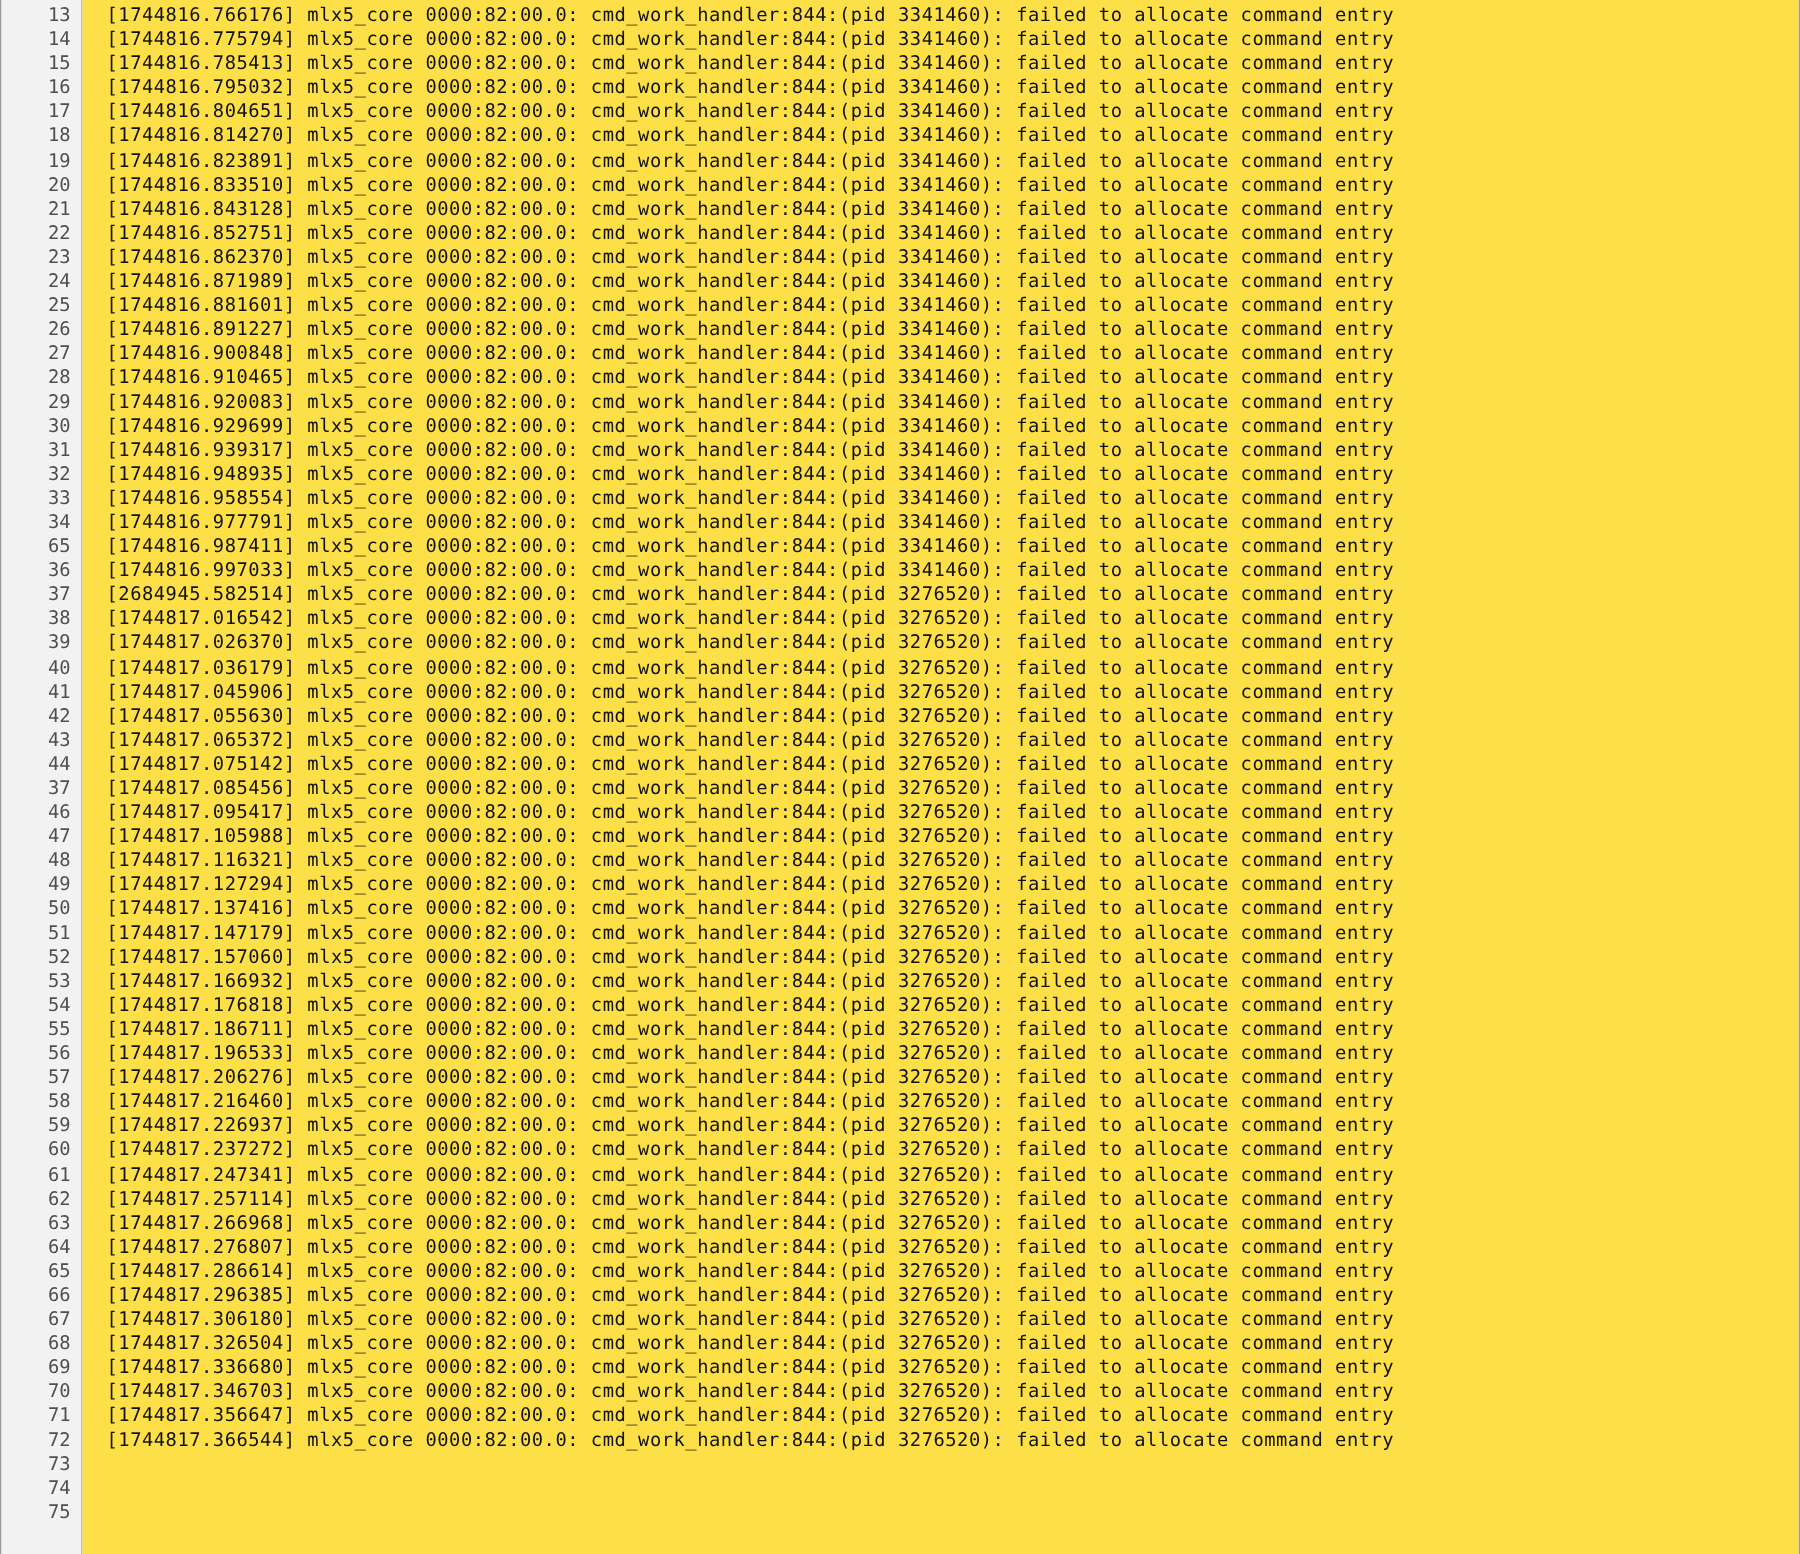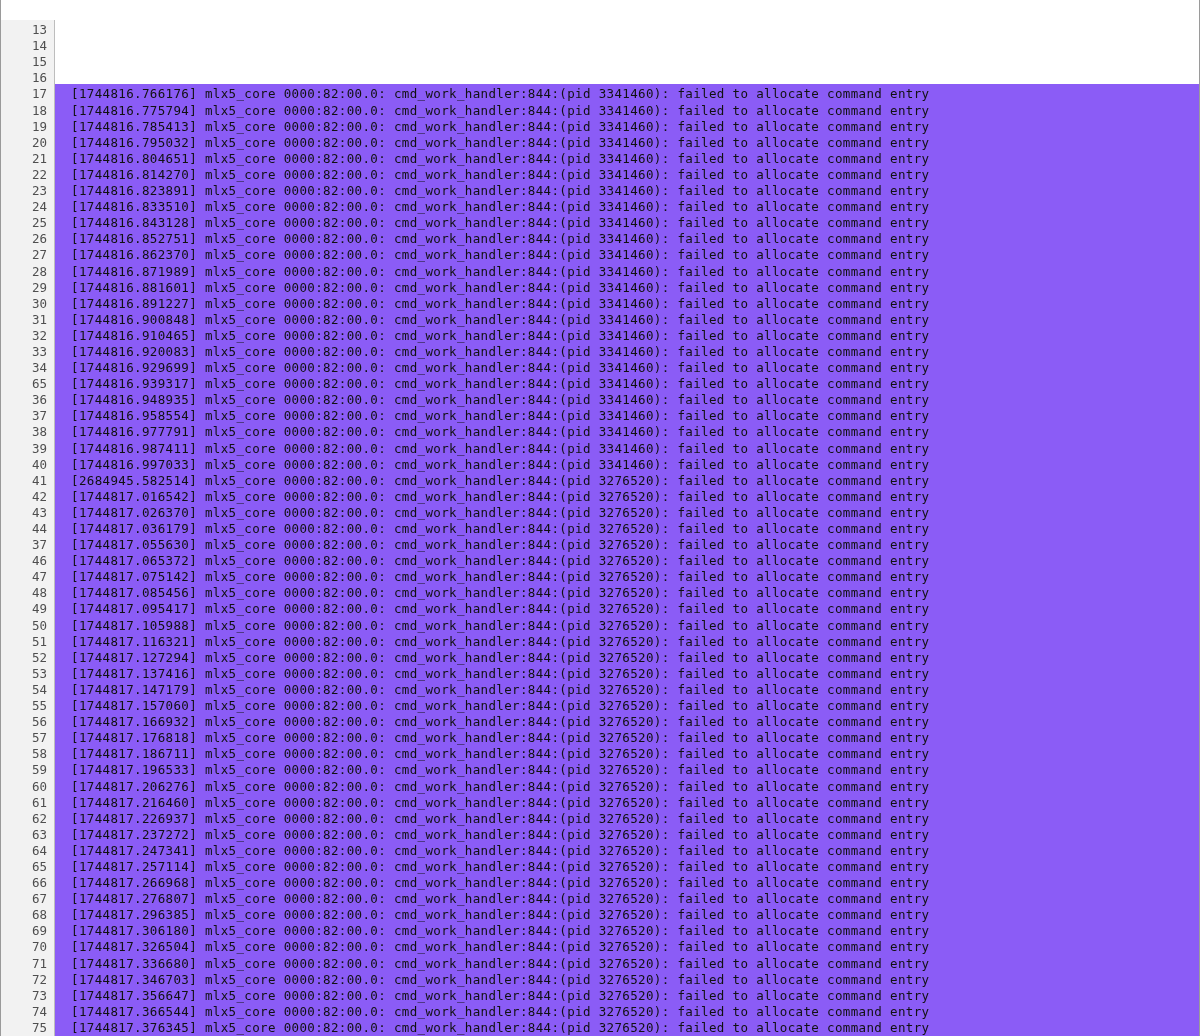--- a/index.html
+++ b/index.html
@@ -16,21 +16,20 @@
   .log-viewer {
     position: relative;
     width: 1200px;
     height: 1036px;
     background: #ffffff;
     display: flex;
     flex-direction: row;
     box-sizing: border-box;
     border-left: 1px solid #9a9a9a;
     border-right: 1px solid #9a9a9a;
-    align-items: flex-end;
   }
   .gutter {
     width: 54px;
     min-width: 54px;
     background: #f2f2f2;
     border-right: 1px solid #bdbdbd;
     box-sizing: border-box;
     padding-top: 2px;
   }
   .gutter-row {
@@ -39,21 +38,21 @@
     font-size: 12.5px;
     color: #4f4f4f;
     text-align: right;
     padding-right: 7px;
     box-sizing: border-box;
     white-space: nowrap;
     letter-spacing: 0px;
   }
   .content {
     flex: 1;
-    background: #8b5cf6;
+    background: #fde047;
     padding-top: 2px;
     padding-left: 16px;
     box-sizing: border-box;
     overflow: hidden;
   }
   .log-row {
     height: 16.1px;
     line-height: 16.1px;
     font-size: 12.5px;
     color: #111111;
@@ -152,20 +151,21 @@
       <div class="log-row">[1744816.939317] mlx5_core 0000:82:00.0: cmd_work_handler:844:(pid 3341460): failed to allocate command entry</div>
       <div class="log-row">[1744816.948935] mlx5_core 0000:82:00.0: cmd_work_handler:844:(pid 3341460): failed to allocate command entry</div>
       <div class="log-row">[1744816.958554] mlx5_core 0000:82:00.0: cmd_work_handler:844:(pid 3341460): failed to allocate command entry</div>
       <div class="log-row">[1744816.977791] mlx5_core 0000:82:00.0: cmd_work_handler:844:(pid 3341460): failed to allocate command entry</div>
       <div class="log-row">[1744816.987411] mlx5_core 0000:82:00.0: cmd_work_handler:844:(pid 3341460): failed to allocate command entry</div>
       <div class="log-row">[1744816.997033] mlx5_core 0000:82:00.0: cmd_work_handler:844:(pid 3341460): failed to allocate command entry</div>
       <div class="log-row">[2684945.582514] mlx5_core 0000:82:00.0: cmd_work_handler:844:(pid 3276520): failed to allocate command entry</div>
       <div class="log-row">[1744817.016542] mlx5_core 0000:82:00.0: cmd_work_handler:844:(pid 3276520): failed to allocate command entry</div>
       <div class="log-row">[1744817.026370] mlx5_core 0000:82:00.0: cmd_work_handler:844:(pid 3276520): failed to allocate command entry</div>
       <div class="log-row">[1744817.036179] mlx5_core 0000:82:00.0: cmd_work_handler:844:(pid 3276520): failed to allocate command entry</div>
+      <div class="log-row">[1744817.045906] mlx5_core 0000:82:00.0: cmd_work_handler:844:(pid 3276520): failed to allocate command entry</div>
       <div class="log-row">[1744817.055630] mlx5_core 0000:82:00.0: cmd_work_handler:844:(pid 3276520): failed to allocate command entry</div>
       <div class="log-row">[1744817.065372] mlx5_core 0000:82:00.0: cmd_work_handler:844:(pid 3276520): failed to allocate command entry</div>
       <div class="log-row">[1744817.075142] mlx5_core 0000:82:00.0: cmd_work_handler:844:(pid 3276520): failed to allocate command entry</div>
       <div class="log-row">[1744817.085456] mlx5_core 0000:82:00.0: cmd_work_handler:844:(pid 3276520): failed to allocate command entry</div>
       <div class="log-row">[1744817.095417] mlx5_core 0000:82:00.0: cmd_work_handler:844:(pid 3276520): failed to allocate command entry</div>
       <div class="log-row">[1744817.105988] mlx5_core 0000:82:00.0: cmd_work_handler:844:(pid 3276520): failed to allocate command entry</div>
       <div class="log-row">[1744817.116321] mlx5_core 0000:82:00.0: cmd_work_handler:844:(pid 3276520): failed to allocate command entry</div>
       <div class="log-row">[1744817.127294] mlx5_core 0000:82:00.0: cmd_work_handler:844:(pid 3276520): failed to allocate command entry</div>
       <div class="log-row">[1744817.137416] mlx5_core 0000:82:00.0: cmd_work_handler:844:(pid 3276520): failed to allocate command entry</div>
       <div class="log-row">[1744817.147179] mlx5_core 0000:82:00.0: cmd_work_handler:844:(pid 3276520): failed to allocate command entry</div>
@@ -175,22 +175,22 @@
       <div class="log-row">[1744817.186711] mlx5_core 0000:82:00.0: cmd_work_handler:844:(pid 3276520): failed to allocate command entry</div>
       <div class="log-row">[1744817.196533] mlx5_core 0000:82:00.0: cmd_work_handler:844:(pid 3276520): failed to allocate command entry</div>
       <div class="log-row">[1744817.206276] mlx5_core 0000:82:00.0: cmd_work_handler:844:(pid 3276520): failed to allocate command entry</div>
       <div class="log-row">[1744817.216460] mlx5_core 0000:82:00.0: cmd_work_handler:844:(pid 3276520): failed to allocate command entry</div>
       <div class="log-row">[1744817.226937] mlx5_core 0000:82:00.0: cmd_work_handler:844:(pid 3276520): failed to allocate command entry</div>
       <div class="log-row">[1744817.237272] mlx5_core 0000:82:00.0: cmd_work_handler:844:(pid 3276520): failed to allocate command entry</div>
       <div class="log-row">[1744817.247341] mlx5_core 0000:82:00.0: cmd_work_handler:844:(pid 3276520): failed to allocate command entry</div>
       <div class="log-row">[1744817.257114] mlx5_core 0000:82:00.0: cmd_work_handler:844:(pid 3276520): failed to allocate command entry</div>
       <div class="log-row">[1744817.266968] mlx5_core 0000:82:00.0: cmd_work_handler:844:(pid 3276520): failed to allocate command entry</div>
       <div class="log-row">[1744817.276807] mlx5_core 0000:82:00.0: cmd_work_handler:844:(pid 3276520): failed to allocate command entry</div>
+      <div class="log-row">[1744817.286614] mlx5_core 0000:82:00.0: cmd_work_handler:844:(pid 3276520): failed to allocate command entry</div>
       <div class="log-row">[1744817.296385] mlx5_core 0000:82:00.0: cmd_work_handler:844:(pid 3276520): failed to allocate command entry</div>
       <div class="log-row">[1744817.306180] mlx5_core 0000:82:00.0: cmd_work_handler:844:(pid 3276520): failed to allocate command entry</div>
       <div class="log-row">[1744817.326504] mlx5_core 0000:82:00.0: cmd_work_handler:844:(pid 3276520): failed to allocate command entry</div>
       <div class="log-row">[1744817.336680] mlx5_core 0000:82:00.0: cmd_work_handler:844:(pid 3276520): failed to allocate command entry</div>
       <div class="log-row">[1744817.346703] mlx5_core 0000:82:00.0: cmd_work_handler:844:(pid 3276520): failed to allocate command entry</div>
       <div class="log-row">[1744817.356647] mlx5_core 0000:82:00.0: cmd_work_handler:844:(pid 3276520): failed to allocate command entry</div>
       <div class="log-row">[1744817.366544] mlx5_core 0000:82:00.0: cmd_work_handler:844:(pid 3276520): failed to allocate command entry</div>
-      <div class="log-row">[1744817.376345] mlx5_core 0000:82:00.0: cmd_work_handler:844:(pid 3276520): failed to allocate command entry</div>
     </div>
 </div>
 
 </body></html>

